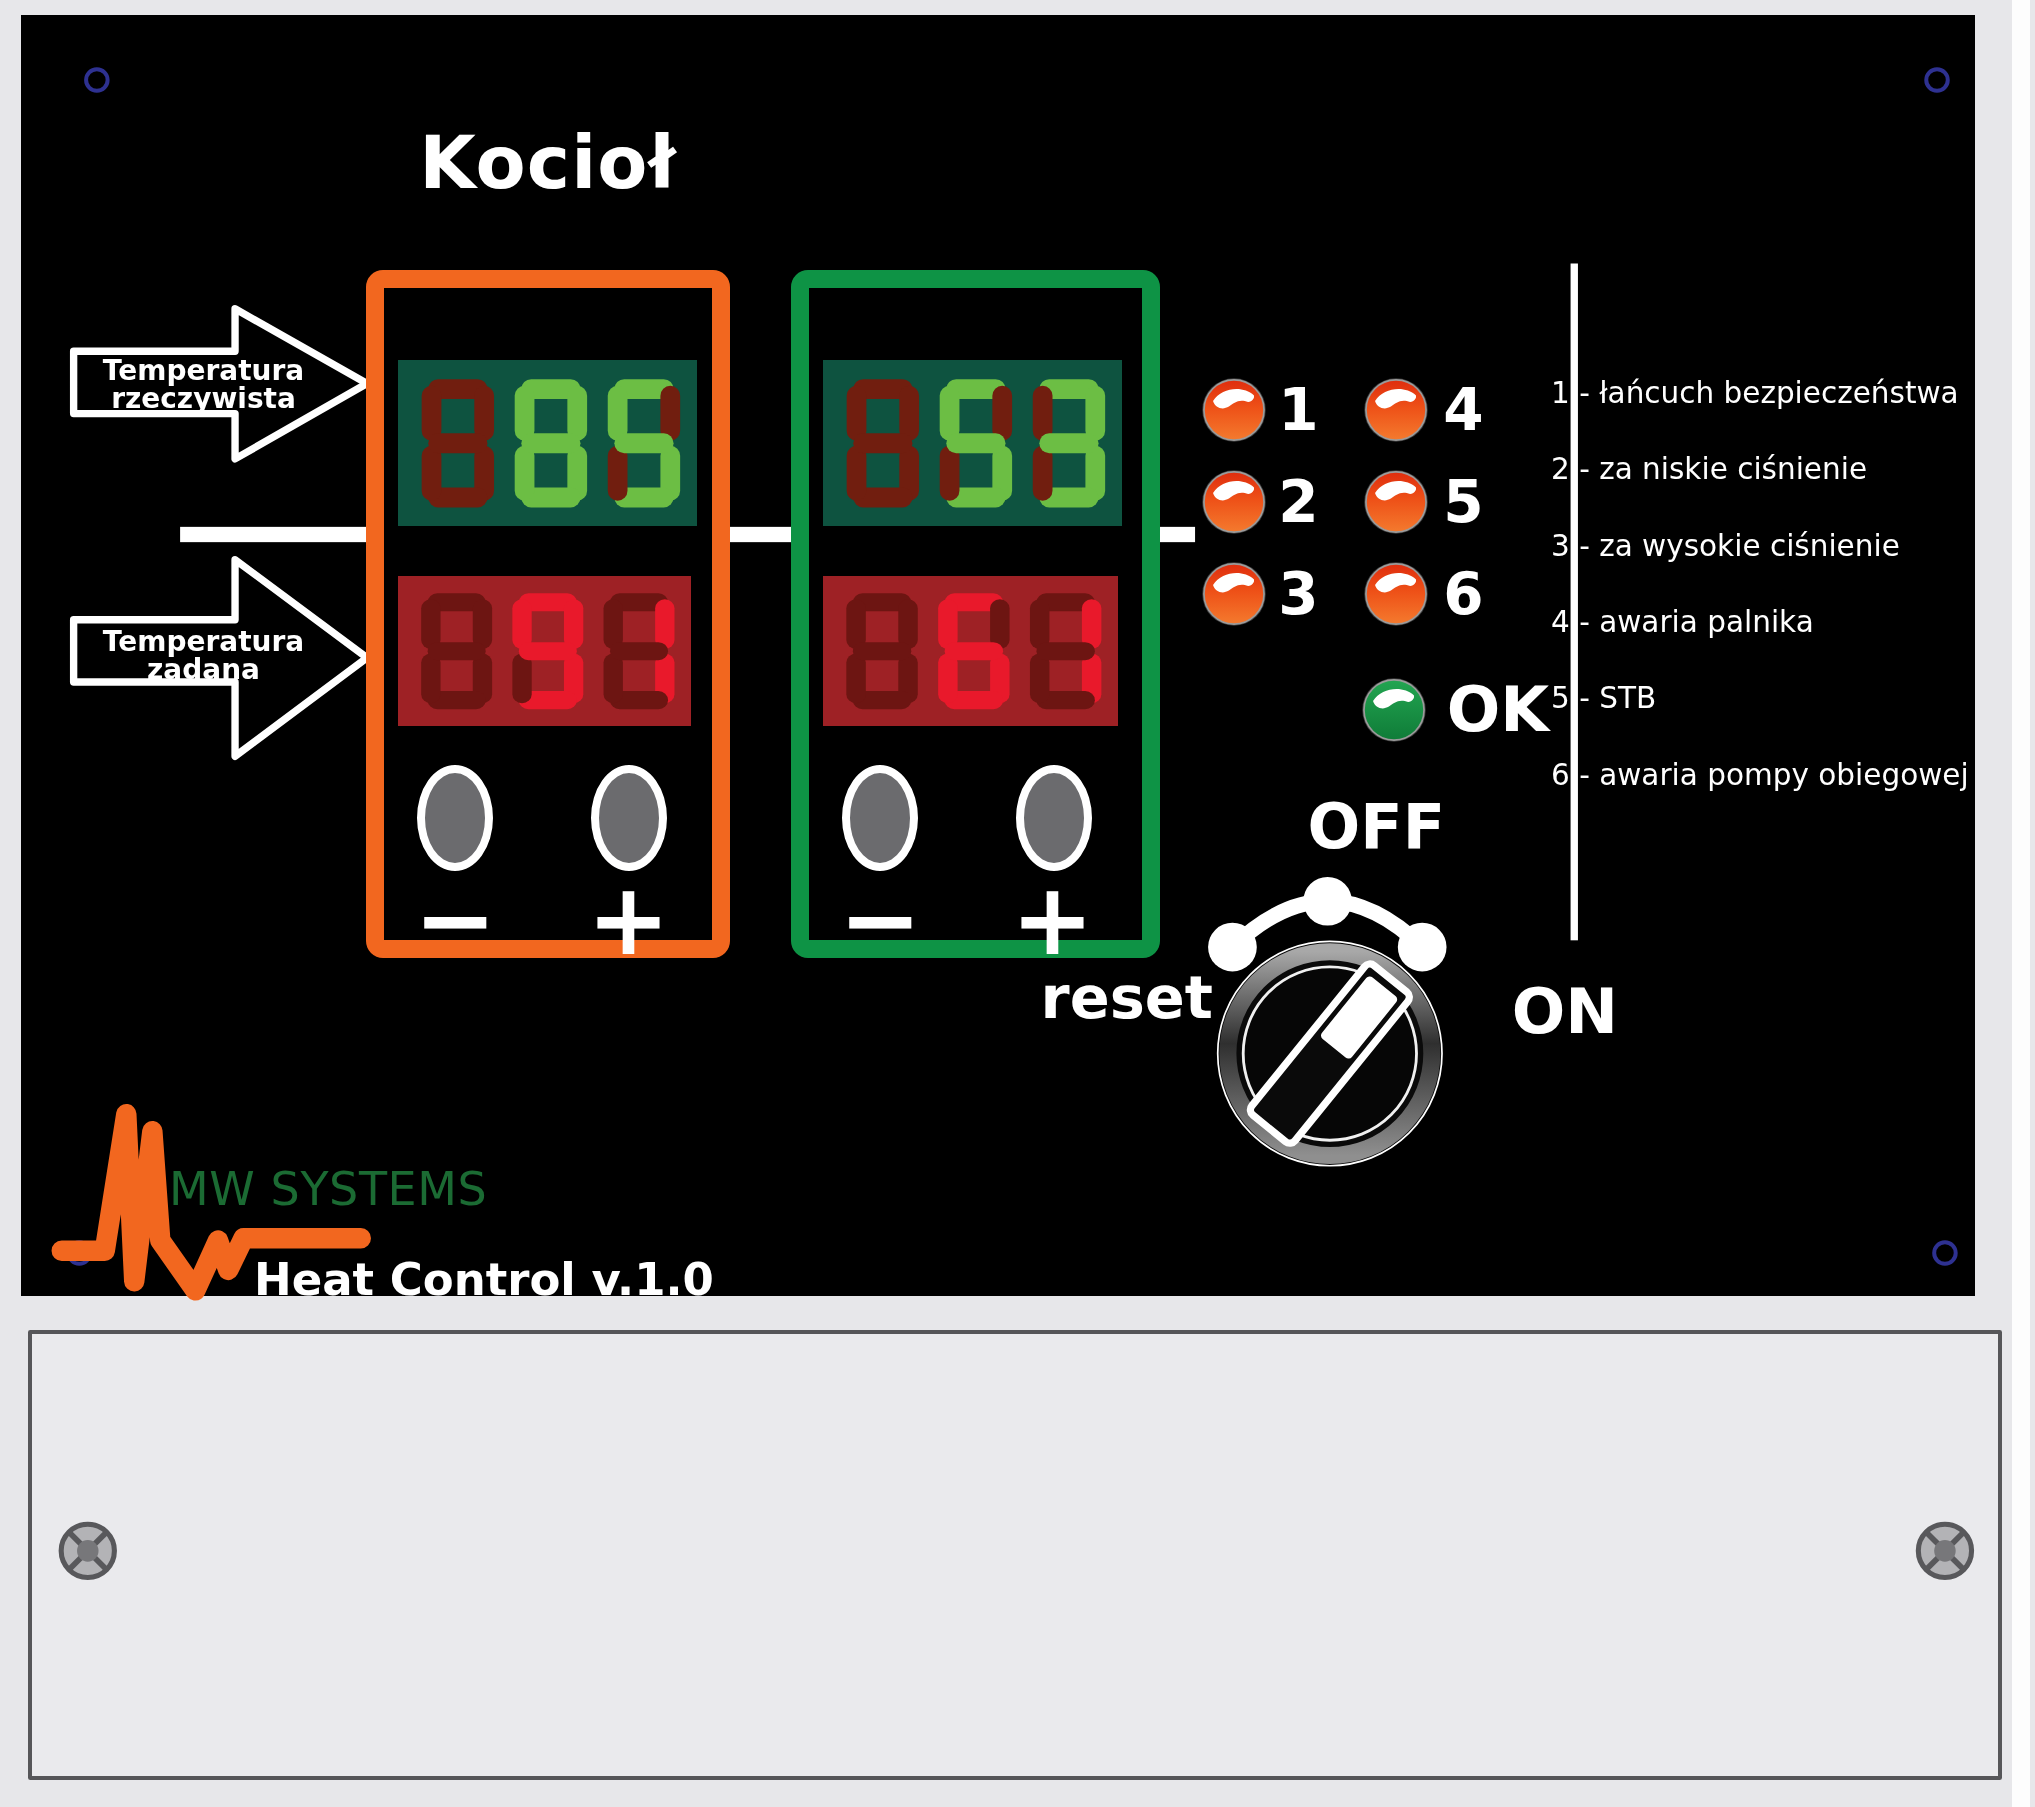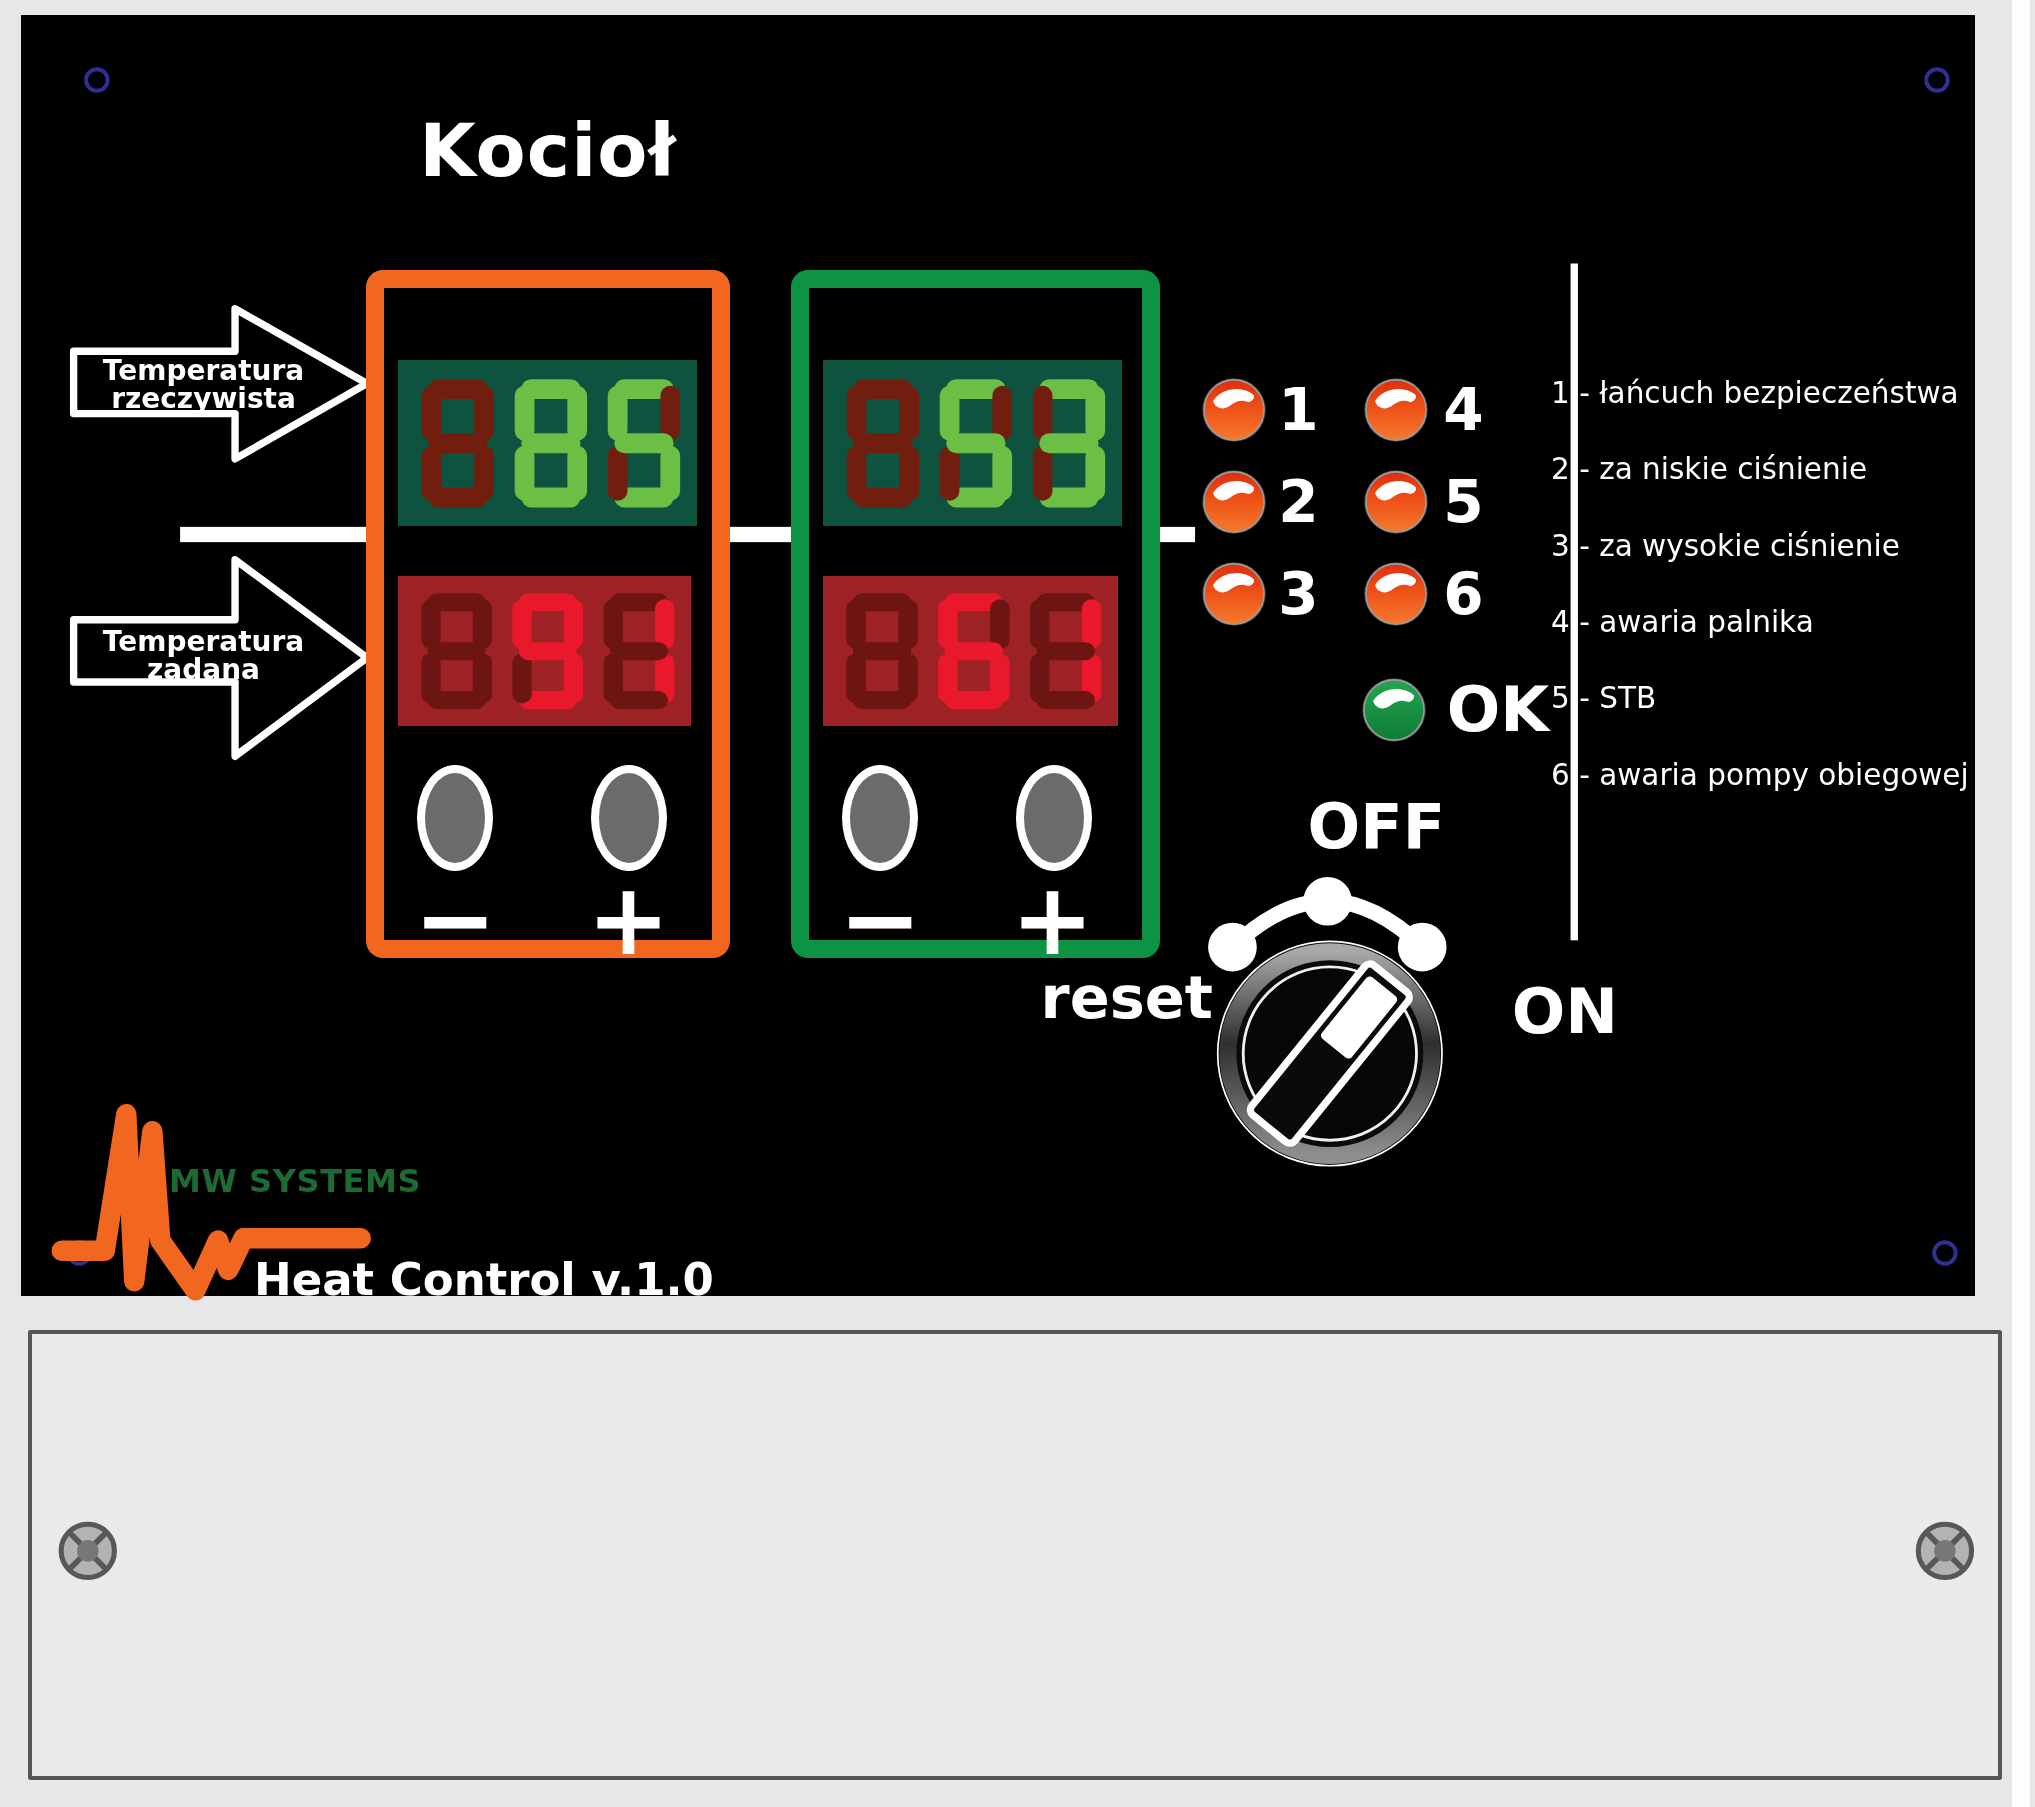--- a/index.html
+++ b/index.html
@@ -18,21 +18,21 @@
   .display{position:absolute;z-index:7;}
   .display svg{display:block;width:100%;height:100%;}
   .round-btn{position:absolute;width:76px;height:106px;border-radius:50%;background:#6b6b6e;border:8.5px solid #fff;box-sizing:border-box;z-index:8;}
   .btn-sign{position:absolute;width:113px;height:102px;color:#fff;font-size:99px;font-weight:900;text-align:center;line-height:96px;z-index:8;}
   .arrow-label{position:absolute;width:249px;color:#fff;font-size:28px;font-weight:600;text-align:center;line-height:28px;z-index:6;}
   .led{position:absolute;width:68px;height:68px;z-index:8;}
   .led svg{display:block;width:100%;height:100%;}
   .led-num{position:absolute;color:#fff;font-weight:bold;font-size:58px;line-height:68px;text-align:center;z-index:8;}
   .legend-item{position:absolute;left:1551px;width:397px;color:#fff;font-size:29.5px;font-weight:500;white-space:nowrap;z-index:6;}
   .sw-label{position:absolute;color:#fff;font-weight:bold;z-index:8;}
-  .logo-brand{position:absolute;left:169px;top:1162px;color:#1b6b33;font-size:32px;font-weight:bold;letter-spacing:0.6px;z-index:6;}
+  .logo-brand{position:absolute;left:169px;top:1162px;color:#1b6b33;font-size:46px;font-weight:normal;letter-spacing:0.6px;z-index:6;}
   .logo-product{position:absolute;left:254px;top:1253px;color:#fff;font-size:45px;font-weight:bold;z-index:6;}
   .bottom-panel{position:absolute;left:28px;top:1330px;width:1974px;height:450px;box-sizing:border-box;border:4.5px solid #565659;background:#eaeaed;border-radius:2.3px;z-index:2;}
 </style>
 </head>
 <body>
 
 <div class="root">
 
   <div class="white-strip-right"></div>
   <div class="black-panel"></div>
@@ -94,21 +94,21 @@
       <circle r="19" fill="#77777a"></circle>
     </g>
     <g transform="translate(3434,2738)">
       <circle r="47" fill="#b3b3b6" stroke="#58585b" stroke-width="9"></circle>
       <line x1="-33" y1="-33" x2="33" y2="33" stroke="#58585b" stroke-width="10"></line>
       <line x1="33" y1="-33" x2="-33" y2="33" stroke="#58585b" stroke-width="10"></line>
       <circle r="19" fill="#77777a"></circle>
     </g>
   </svg>
 
-  <div class="abs title" style="left:366px;top:108px;width:364px;">Kocioł</div>
+  <div class="abs title" style="left:366px;top:120px;width:364px;">Kocioł</div>
 
   <div class="arrow-label" style="left:79px;top:357px;">
     <div>Temperatura</div>
     <div>rzeczywista</div>
   </div>
   <div class="arrow-label" style="left:79px;top:628px;">
     <div>Temperatura</div>
     <div>zadana</div>
   </div>
 

